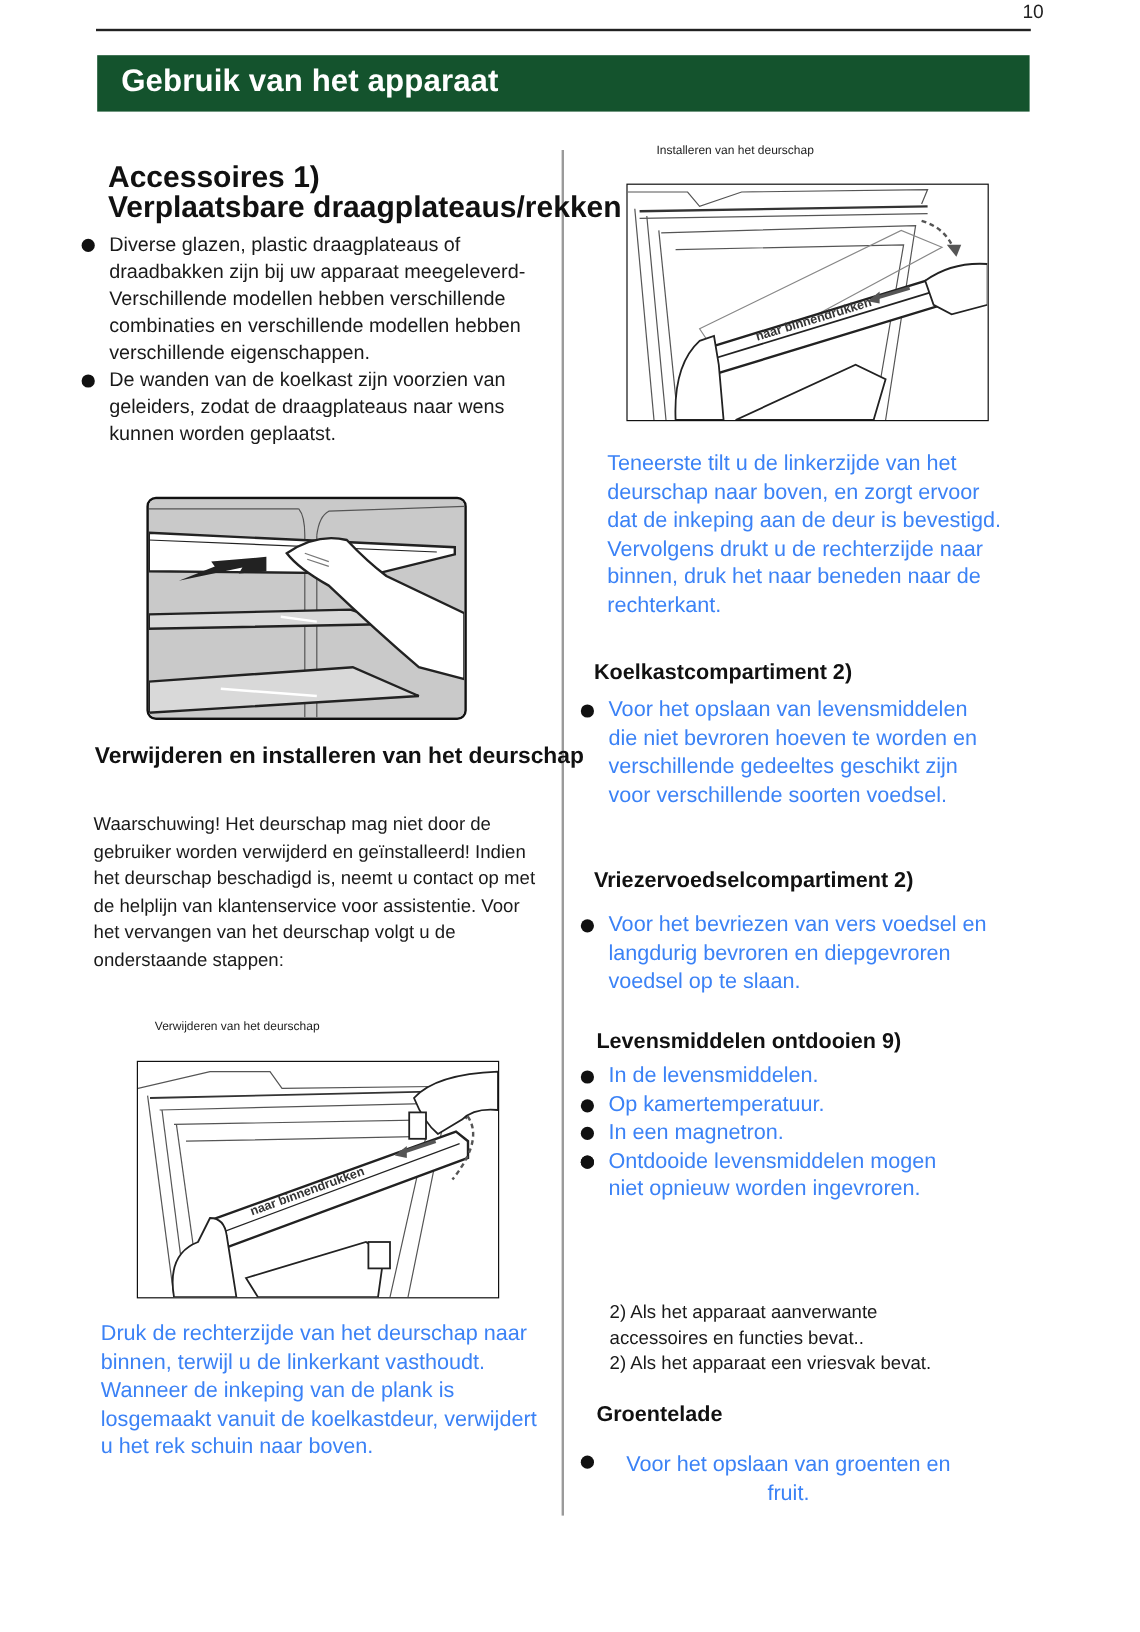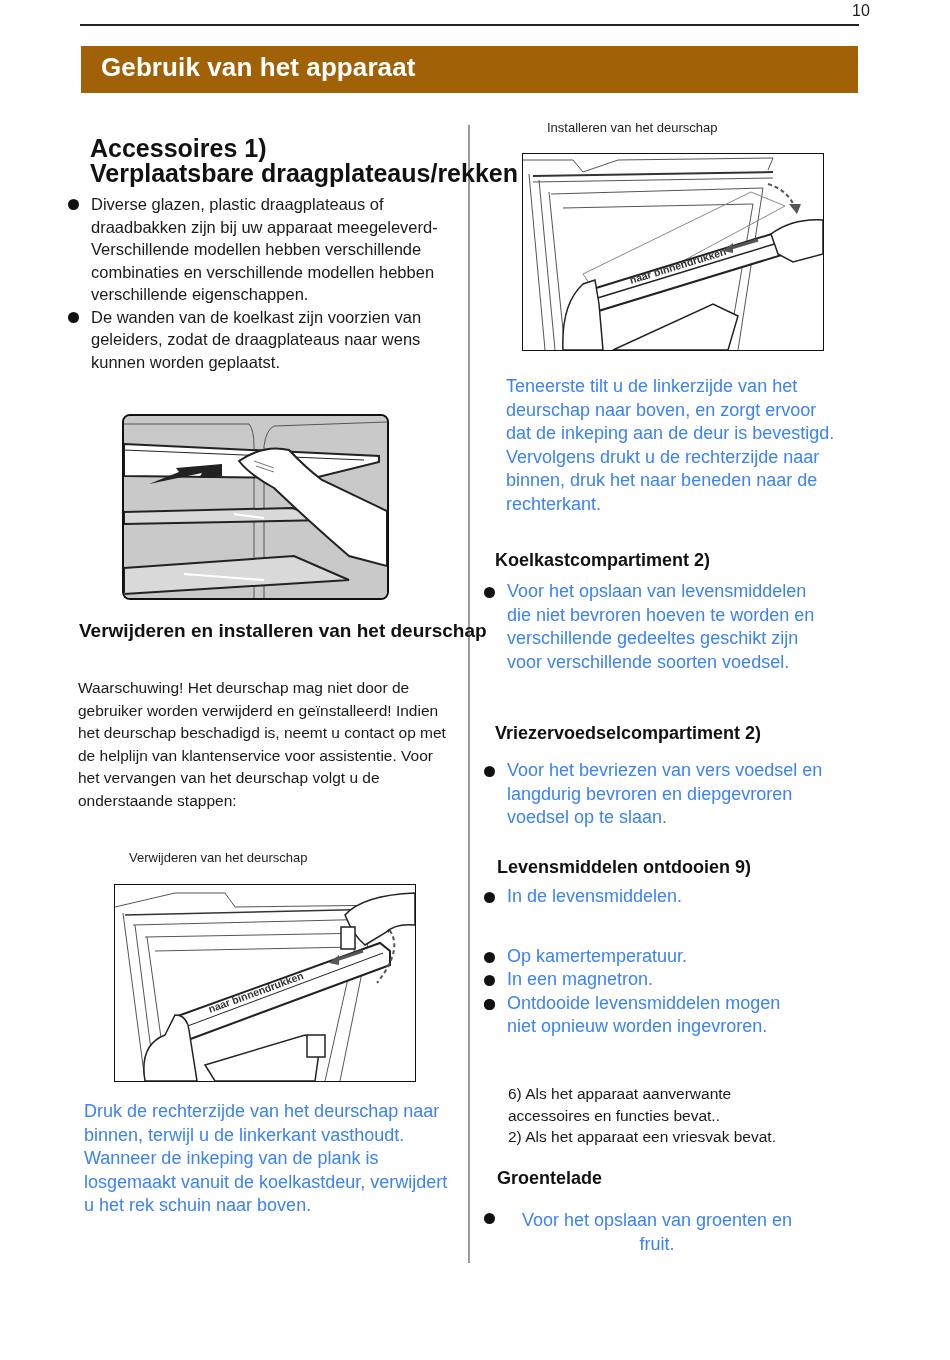--- a/index.html
+++ b/index.html
@@ -1,29 +1,29 @@
 <!DOCTYPE html>
 <html><head>
 <meta charset="utf-8">
 <style>
   html, body { margin: 0; padding: 0; background: #ffffff; }
   body { width: 950px; height: 1360px; position: relative; overflow: hidden; font-family: "Liberation Sans", sans-serif; color: #1a1a1a; }
   .abs { position: absolute; }
   .page-number { left: 852px; top: 2px; font-size: 16px; color: #222; }
   .top-rule { left: 80px; top: 24px; width: 779px; height: 2px; background: #222; }
-  .banner { left: 81px; top: 46px; width: 777px; height: 47px; background: #a16207; text-decoration: underline; }
+  .banner { left: 81px; top: 46px; width: 777px; height: 47px; background: #14532d; text-decoration: underline; }
   .banner-title { position: absolute; left: 20px; top: 6px; font-size: 26px; font-weight: bold; color: #ffffff; letter-spacing: 0.1px; }
   .divider { left: 468px; top: 125px; width: 2px; height: 1138px; background: #9a9a9a; }
 
   .h-bold { font-weight: bold; font-size: 25px; line-height: 25px; color: #111; }
   .h-bold-18 { font-weight: bold; font-size: 18px; line-height: 22px; color: #111; }
   .body16 { font-size: 16.5px; line-height: 22.5px; color: #1a1a1a; }
   .body15 { font-size: 15.5px; line-height: 22.5px; color: #1a1a1a; }
   .body20 { font-size: 18px; line-height: 23.6px; color: #3b82f6; }
-  .caption { font-size: 13px; color: #222; }
+  .caption { font-size: 10px; color: #222; }
 
   ul.bullets { list-style: none; margin: 0; padding: 0; }
   ul.bullets li { position: relative; }
   ul.bullets li .dot { position: absolute; width: 11px; height: 11px; border-radius: 50%; background: #111; }
 
   .figure { border: 1px solid #111; background: #fff; overflow: hidden; }
   .figure svg { display: block; }
 </style>
 </head>
 <body>
@@ -162,39 +162,39 @@
     <span>Voor het bevriezen van vers voedsel en langdurig bevroren en diepgevroren voedsel op te slaan.</span>
   </li>
 </ul>
 
 <div class="abs h-bold-18" style="left:497px; top:856px;">Levensmiddelen ontdooien 9)</div>
 <ul class="abs bullets body20" style="left:484px; top:885px; width:300px;">
   <li style="padding-left:23px;">
     <span class="dot" style="left:0; top:7px;"></span>
     <span>In de levensmiddelen.</span>
   </li>
-  <li style="padding-left:23px;margin-top:36px;">
+  <li style="padding-left:23px;">
     <span class="dot" style="left:0; top:7px;"></span>
     <span>Op kamertemperatuur.</span>
   </li>
   <li style="padding-left:23px;">
     <span class="dot" style="left:0; top:7px;"></span>
     <span>In een magnetron.</span>
   </li>
   <li style="padding-left:23px;">
     <span class="dot" style="left:0; top:7px;"></span>
   </li>
   <li style="padding-left:23px;">
     <span class="dot" style="left:0; top:7px;"></span>
     <span>Ontdooide levensmiddelen mogen niet opnieuw worden ingevroren.</span>
   </li>
 </ul>
 
 <div class="abs body15" style="left:508px; top:1083px; width:300px; line-height:21.5px;">
-  <div>6) Als het apparaat aanverwante accessoires en functies bevat..</div>
+  <div>2) Als het apparaat aanverwante accessoires en functies bevat..</div>
   <div>2) Als het apparaat een vriesvak bevat.</div>
 </div>
 
 <div class="abs h-bold-18" style="left:497px; top:1167px;">Groentelade</div>
 <ul class="abs bullets body20" style="left:484px; top:1209px; width:320px;">
   <li style="padding-left:26px;text-align:center;">
     <span class="dot" style="left:0; top:4px;"></span>
     <span>Voor het opslaan van groenten en fruit.</span>
   </li>
 </ul>

